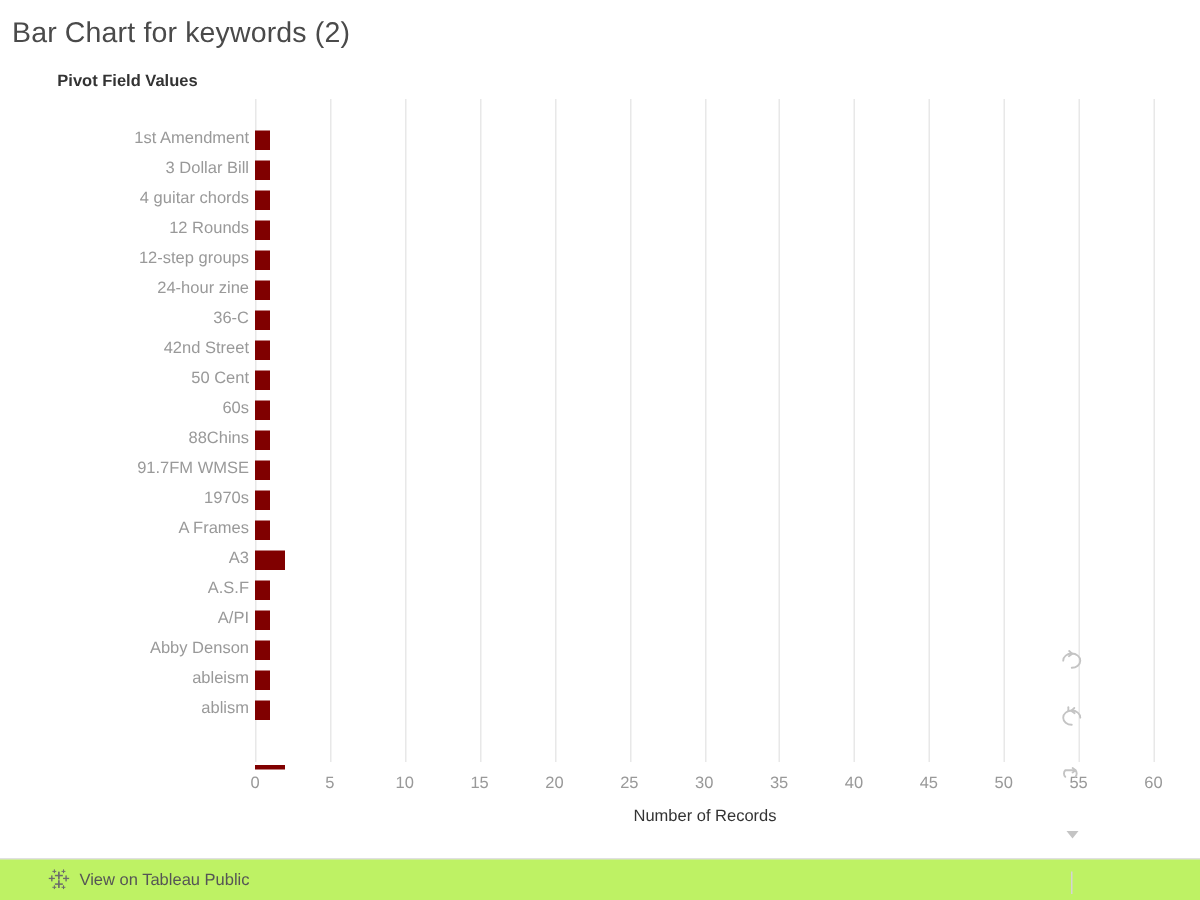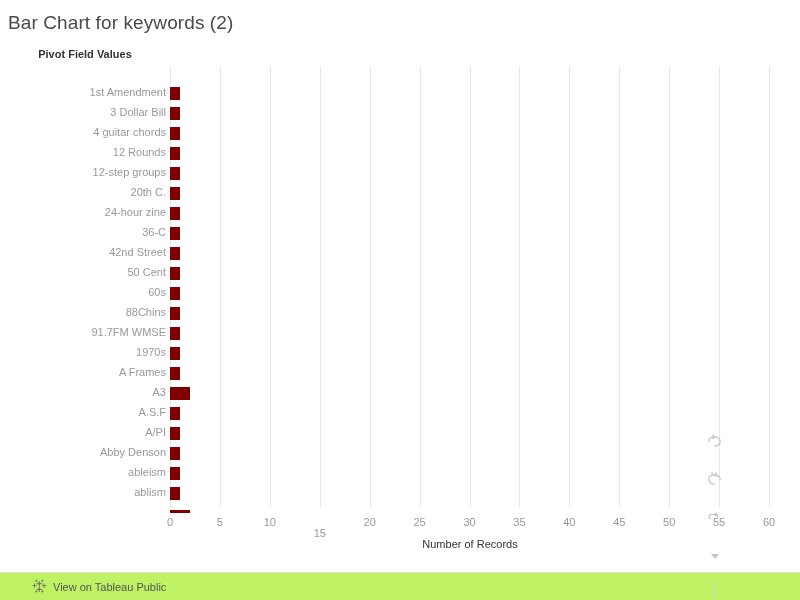--- a/index.html
+++ b/index.html
@@ -252,24 +252,20 @@
           </div>
           <div class="row">
             <div class="row-label">12 Rounds</div>
             <div class="bar" title="12 Rounds: 1" style="width: 9.98333px; background: rgb(128, 0, 0);"></div>
           </div>
           <div class="row">
             <div class="row-label">12-step groups</div>
             <div class="bar" title="12-step groups: 1" style="width: 9.98333px; background: rgb(128, 0, 0);"></div>
           </div>
           <div class="row">
-            <div class="row-label">20th C.</div>
-            <div class="bar" title="20th C.: 1" style="width: 9.98333px; background: rgb(128, 0, 0);"></div>
-          </div>
-          <div class="row">
             <div class="row-label">24-hour zine</div>
             <div class="bar" title="24-hour zine: 1" style="width: 9.98333px; background: rgb(128, 0, 0);"></div>
           </div>
           <div class="row">
             <div class="row-label">36-C</div>
             <div class="bar" title="36-C: 1" style="width: 9.98333px; background: rgb(128, 0, 0);"></div>
           </div>
           <div class="row">
             <div class="row-label">42nd Street</div>
             <div class="bar" title="42nd Street: 1" style="width: 9.98333px; background: rgb(128, 0, 0);"></div>
@@ -323,21 +319,21 @@
             <div class="bar" title="ablism: 1" style="width: 9.98333px; background: rgb(128, 0, 0);"></div>
           </div>
         </div>
 
       <div class="axis">
         <div class="axis-range-line" id="axisRangeLine" style="width: 19.9667px; background: rgb(128, 0, 0);"></div>
         <div id="ticks">
             <div class="tick-label" style="left: 170px;">0</div>
             <div class="tick-label" style="left: 219.917px;">5</div>
             <div class="tick-label" style="left: 269.833px;">10</div>
-            <div class="tick-label" style="left: 319.75px; margin-top: 11px;">15</div>
+            <div class="tick-label" style="left: 319.75px;">15</div>
             <div class="tick-label" style="left: 369.667px;">20</div>
             <div class="tick-label" style="left: 419.583px;">25</div>
             <div class="tick-label" style="left: 469.5px;">30</div>
             <div class="tick-label" style="left: 519.417px;">35</div>
             <div class="tick-label" style="left: 569.333px;">40</div>
             <div class="tick-label" style="left: 619.25px;">45</div>
             <div class="tick-label" style="left: 669.167px;">50</div>
             <div class="tick-label" style="left: 719.083px;">55</div>
             <div class="tick-label" style="left: 769px;">60</div>
           </div>

